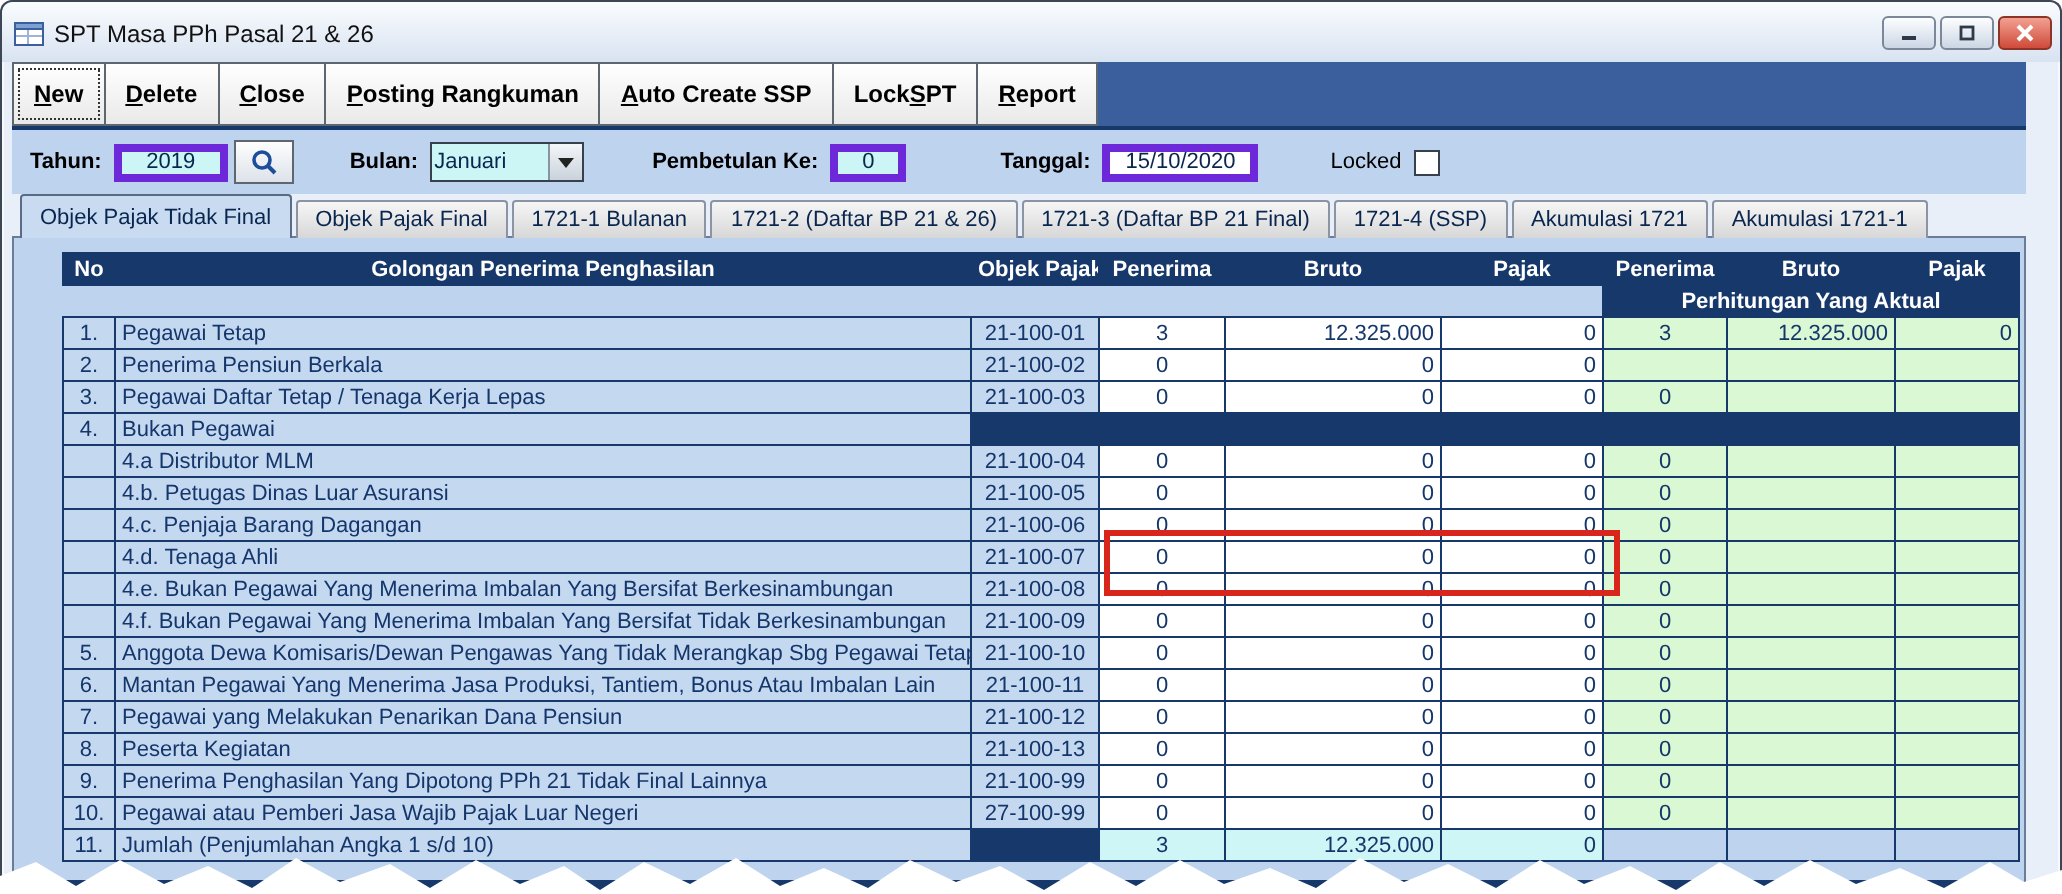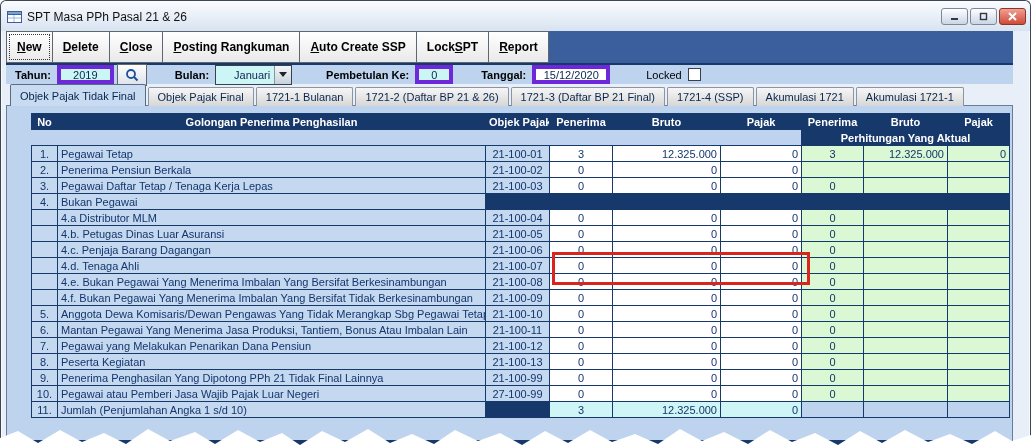--- a/index.html
+++ b/index.html
@@ -20,30 +20,30 @@
   
   .toolbar{height:32px;margin:0 17px 0 5px;background:#fff;display:flex;align-items:stretch;}
   .tb-btn{border:1px solid #5E6670;background:linear-gradient(#FFFFFF,#E9E9E9);
           font-size:12px;font-weight:bold;color:#000;padding:0 10px;display:flex;align-items:center;
           margin-left:-1px;white-space:nowrap;cursor:default;}
   .tb-btn:first-child{margin-left:0;}
   .tb-btn.focused{outline:1px dotted #333;outline-offset:-4px;}
   .tb-filler{flex:1;background:#3A5F9C;}
   .sep-navy{height:2px;margin:0 17px 0 5px;background:#17386B;}
   
-  .formbar{height:19px;margin:0 17px 0 5px;background:#BDD3EE;display:flex;align-items:center;
+  .formbar{height:32px;margin:0 17px 0 5px;background:#BDD3EE;display:flex;align-items:center;
            font-size:11px;color:#000;padding-left:9px;}
   .f-label{font-weight:bold;margin-right:6px;white-space:nowrap;}
   .f-field{height:19px;border:4px solid #6d28d9;background:#CCF6F6;display:flex;align-items:center;
            justify-content:center;font-size:11px;color:#09264F;}
   .f-field.white{background:#fff;}
   .search-btn{width:30px;height:22px;margin-left:3px;border:1px solid #5E6670;
               background:linear-gradient(#FDFDFD,#DDE3EA);display:flex;align-items:center;justify-content:center;}
   .dd{display:flex;height:20px;border:1px solid #37414E;}
-  .dd-value{width:58px;background:#CCF6F6;display:flex;align-items:center;padding-left:18px;color:#09264F;}
+  .dd-value{width:58px;background:#CCF6F6;display:flex;align-items:center;padding-left:1px;color:#09264F;}
   .dd-btn{width:17px;background:linear-gradient(#F4F6F8,#C9D2DC);border-left:1px solid #8A94A0;
           display:flex;align-items:center;justify-content:center;}
   .dd-arrow{width:0;height:0;border-left:4px solid transparent;border-right:4px solid transparent;
             border-top:5px solid #222;}
   .checkbox{width:13px;height:13px;border:1px solid #37414E;background:#fff;margin-left:6px;}
   
   .tabstrip{height:22px;margin:0 17px -1px 5px;display:flex;align-items:flex-end;padding-left:4px;
             position:relative;z-index:2;}
   .tab{font-size:11px;color:#09264F;padding:3px 9px 2px 9px;margin-right:2px;white-space:nowrap;
        background:linear-gradient(#F6F6F6,#D7D7D7);border:1px solid #8A94A3;border-bottom:none;
@@ -132,22 +132,22 @@
       </div>
       <span class="f-label" style="margin-left:28px;">Bulan:</span>
       <div class="dd">
         <div class="dd-value">Januari</div>
         <div class="dd-btn">
           <div class="dd-arrow"></div>
         </div>
       </div>
       <span class="f-label" style="margin-left:34px;">Pembetulan Ke:</span>
       <div class="f-field" style="width:38px;">0</div>
-      <span class="f-label" style="margin-left:28px;">Tanggal:</span>
-      <div class="f-field white" style="width:78px;">15/12/2020</div>
+      <span class="f-label" style="margin-left:47px;">Tanggal:</span>
+      <div class="f-field white" style="width:78px;">15/10/2020</div>
       <span style="margin-left:36px;white-space:nowrap;">Locked</span>
       <div class="checkbox"></div>
     </div>
 
     <div class="tabstrip">
       <div class="tab active">Objek Pajak Tidak Final</div>
       <div class="tab">Objek Pajak Final</div>
       <div class="tab">1721-1 Bulanan</div>
       <div class="tab">1721-2 (Daftar BP 21 &amp; 26)</div>
       <div class="tab">1721-3 (Daftar BP 21 Final)</div>

